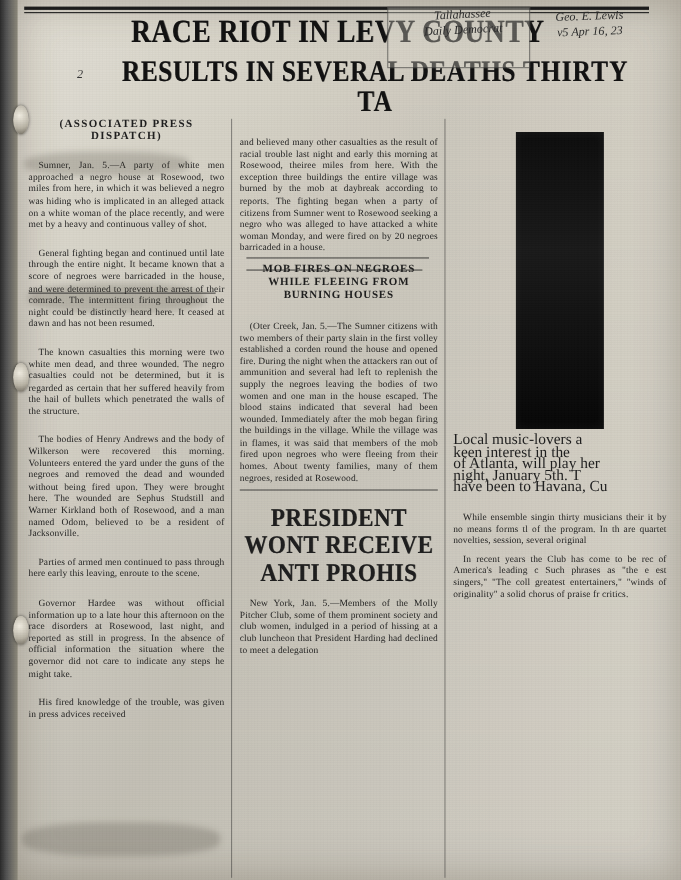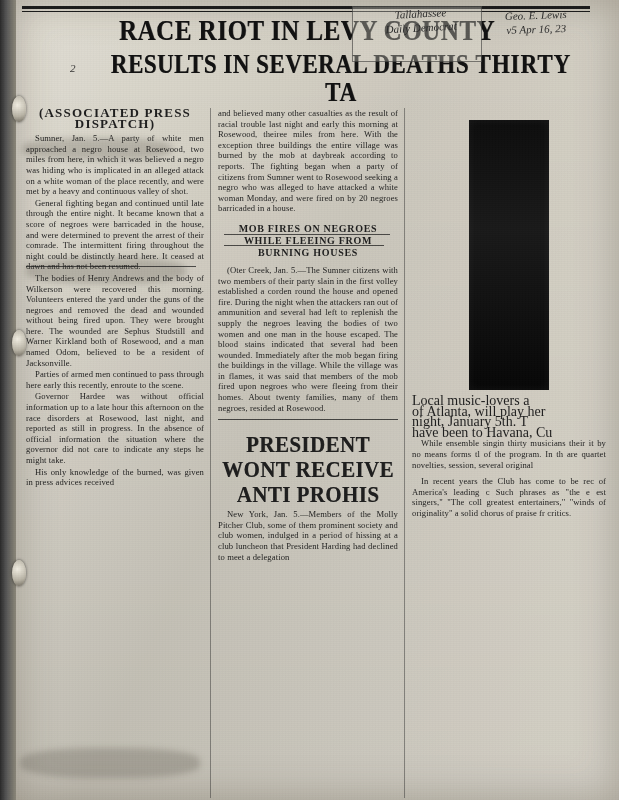--- a/index.html
+++ b/index.html
@@ -157,28 +157,28 @@
     position: absolute;
     top: 0;
     width: 1px;
     height: 690px;
     background: rgba(40,40,40,0.45);
   }
   .vr1 { left: 184px; }
   .vr2 { left: 378px; }
 
   p.body {
-    margin: 0 0 1px 0;
+    margin: 16px 0 1px 0;
     text-indent: 9px;
     font-family: "Liberation Serif", serif;
     letter-spacing: 0.1px;
   }
   .kicker {
     margin: 0 0 4px 0;
-    font-size: 13px;
+    font-size: 10px;
     letter-spacing: 1.2px;
     font-weight: bold;
     text-align: center;
   }
   .subhead {
     text-align: center;
     font-weight: bold;
     font-size: 10px;
     letter-spacing: 0.7px;
     line-height: 12px;
@@ -250,24 +250,25 @@
   </div>
 
   <div class="cols">
     <div class="vrule vr1"></div>
     <div class="vrule vr2"></div>
 
     <div class="col col1">
       <div class="kicker">(ASSOCIATED PRESS DISPATCH)</div>
       <p class="body">Sumner, Jan. 5.—A party of white men approached a negro house at Rosewood, two miles from here, in which it was believed a negro was hiding who is implicated in an alleged attack on a white woman of the place recently, and were met by a heavy and continuous valley of shot.</p>
       <p class="body">General fighting began and continued until late through the entire night. It became known that a score of negroes were barricaded in the house, and were determined to prevent the arrest of their comrade. The intermittent firing throughout the night could be distinctly heard here. It ceased at dawn and has not been resumed.</p>
+      <p class="body">The known casualties this morning were two white men dead, and three wounded. The negro casualties could not be determined, but it is regarded as certain that her suffered heavily from the hail of bullets which penetrated the walls of the structure.</p>
       <p class="body">The bodies of Henry Andrews and the body of Wilkerson were recovered this morning. Volunteers entered the yard under the guns of the negroes and removed the dead and wounded without being fired upon. They were brought here. The wounded are Sephus Studstill and Warner Kirkland both of Rosewood, and a man named Odom, believed to be a resident of Jacksonville.</p>
-      <p class="body">Parties of armed men continued to pass through here early this recently, enroute to the scene.</p>
+      <p class="body">Parties of armed men continued to pass through here early this leaving, enroute to the scene.</p>
       <p class="body">Governor Hardee was without official information up to a late hour this afternoon on the race disorders at Rosewood, last night, and reported as still in progress. In the absence of official information the situation where the governor did not care to indicate any steps he might take.</p>
-      <p class="body">His only knowledge of the burned, was given in press advices received</p>
+      <p class="body">His fired knowledge of the trouble, was given in press advices received</p>
       <div class="smudge" style="left:-4px; top:30px; width:150px; height:22px;"></div>
       <div class="smudge" style="left:0px; top:150px; width:160px; height:26px;"></div>
       <div class="strike" style="left:0px; top:158px; width:170px;"></div>
       <div class="smudge" style="left:-6px; top:640px; width:180px; height:30px;"></div>
     </div>
 
     <div class="col col2">
       <p class="body" style="text-indent:0;">and believed many other casualties as the result of racial trouble last night and early this morning at Rosewood, theiree miles from here. With the exception three buildings the entire village was burned by the mob at daybreak according to reports. The fighting began when a party of citizens from Sumner went to Rosewood seeking a negro who was alleged to have attacked a white woman Monday, and were fired on by 20 negroes barricaded in a house.</p>
       <div class="subhead">MOB FIRES ON NEGROES WHILE FLEEING FROM BURNING HOUSES</div>
       <p class="body">(Oter Creek, Jan. 5.—The Sumner citizens with two members of their party slain in the first volley established a corden round the house and opened fire. During the night when the attackers ran out of ammunition and several had left to replenish the supply the negroes leaving the bodies of two women and one man in the house escaped. The blood stains indicated that several had been wounded. Immediately after the mob began firing the buildings in the village. While the village was in flames, it was said that members of the mob fired upon negroes who were fleeing from their homes. About twenty families, many of them negroes, resided at Rosewood.</p>
@@ -277,20 +278,21 @@
       <div class="strike" style="left:6px; top:126px; width:166px;"></div>
       <div class="strike" style="left:6px; top:137px; width:160px;"></div>
     </div>
 
     <div class="col col3">
       <div class="photo-wrap">
         <div class="photo"></div>
       </div>
       <div class="clip-text">
         <div>Local music-lovers a</div>
+        <div>keen interest in the</div>
         <div>of Atlanta, will play her</div>
         <div>night, January 5th.  T</div>
         <div>have been to Havana, Cu</div>
       </div>
       <p class="body">While ensemble singin thirty musicians their it by no means forms tl of the program.  In th are quartet novelties, session, several original</p>
       <p class="body" style="margin-top:6px;">In recent years the Club has come to be rec of America's leading c Such phrases as "the e est singers," "The coll greatest entertainers," "winds of originality" a solid chorus of praise fr critics.</p>
     </div>
   </div>
 
   <div class="grain"></div>

